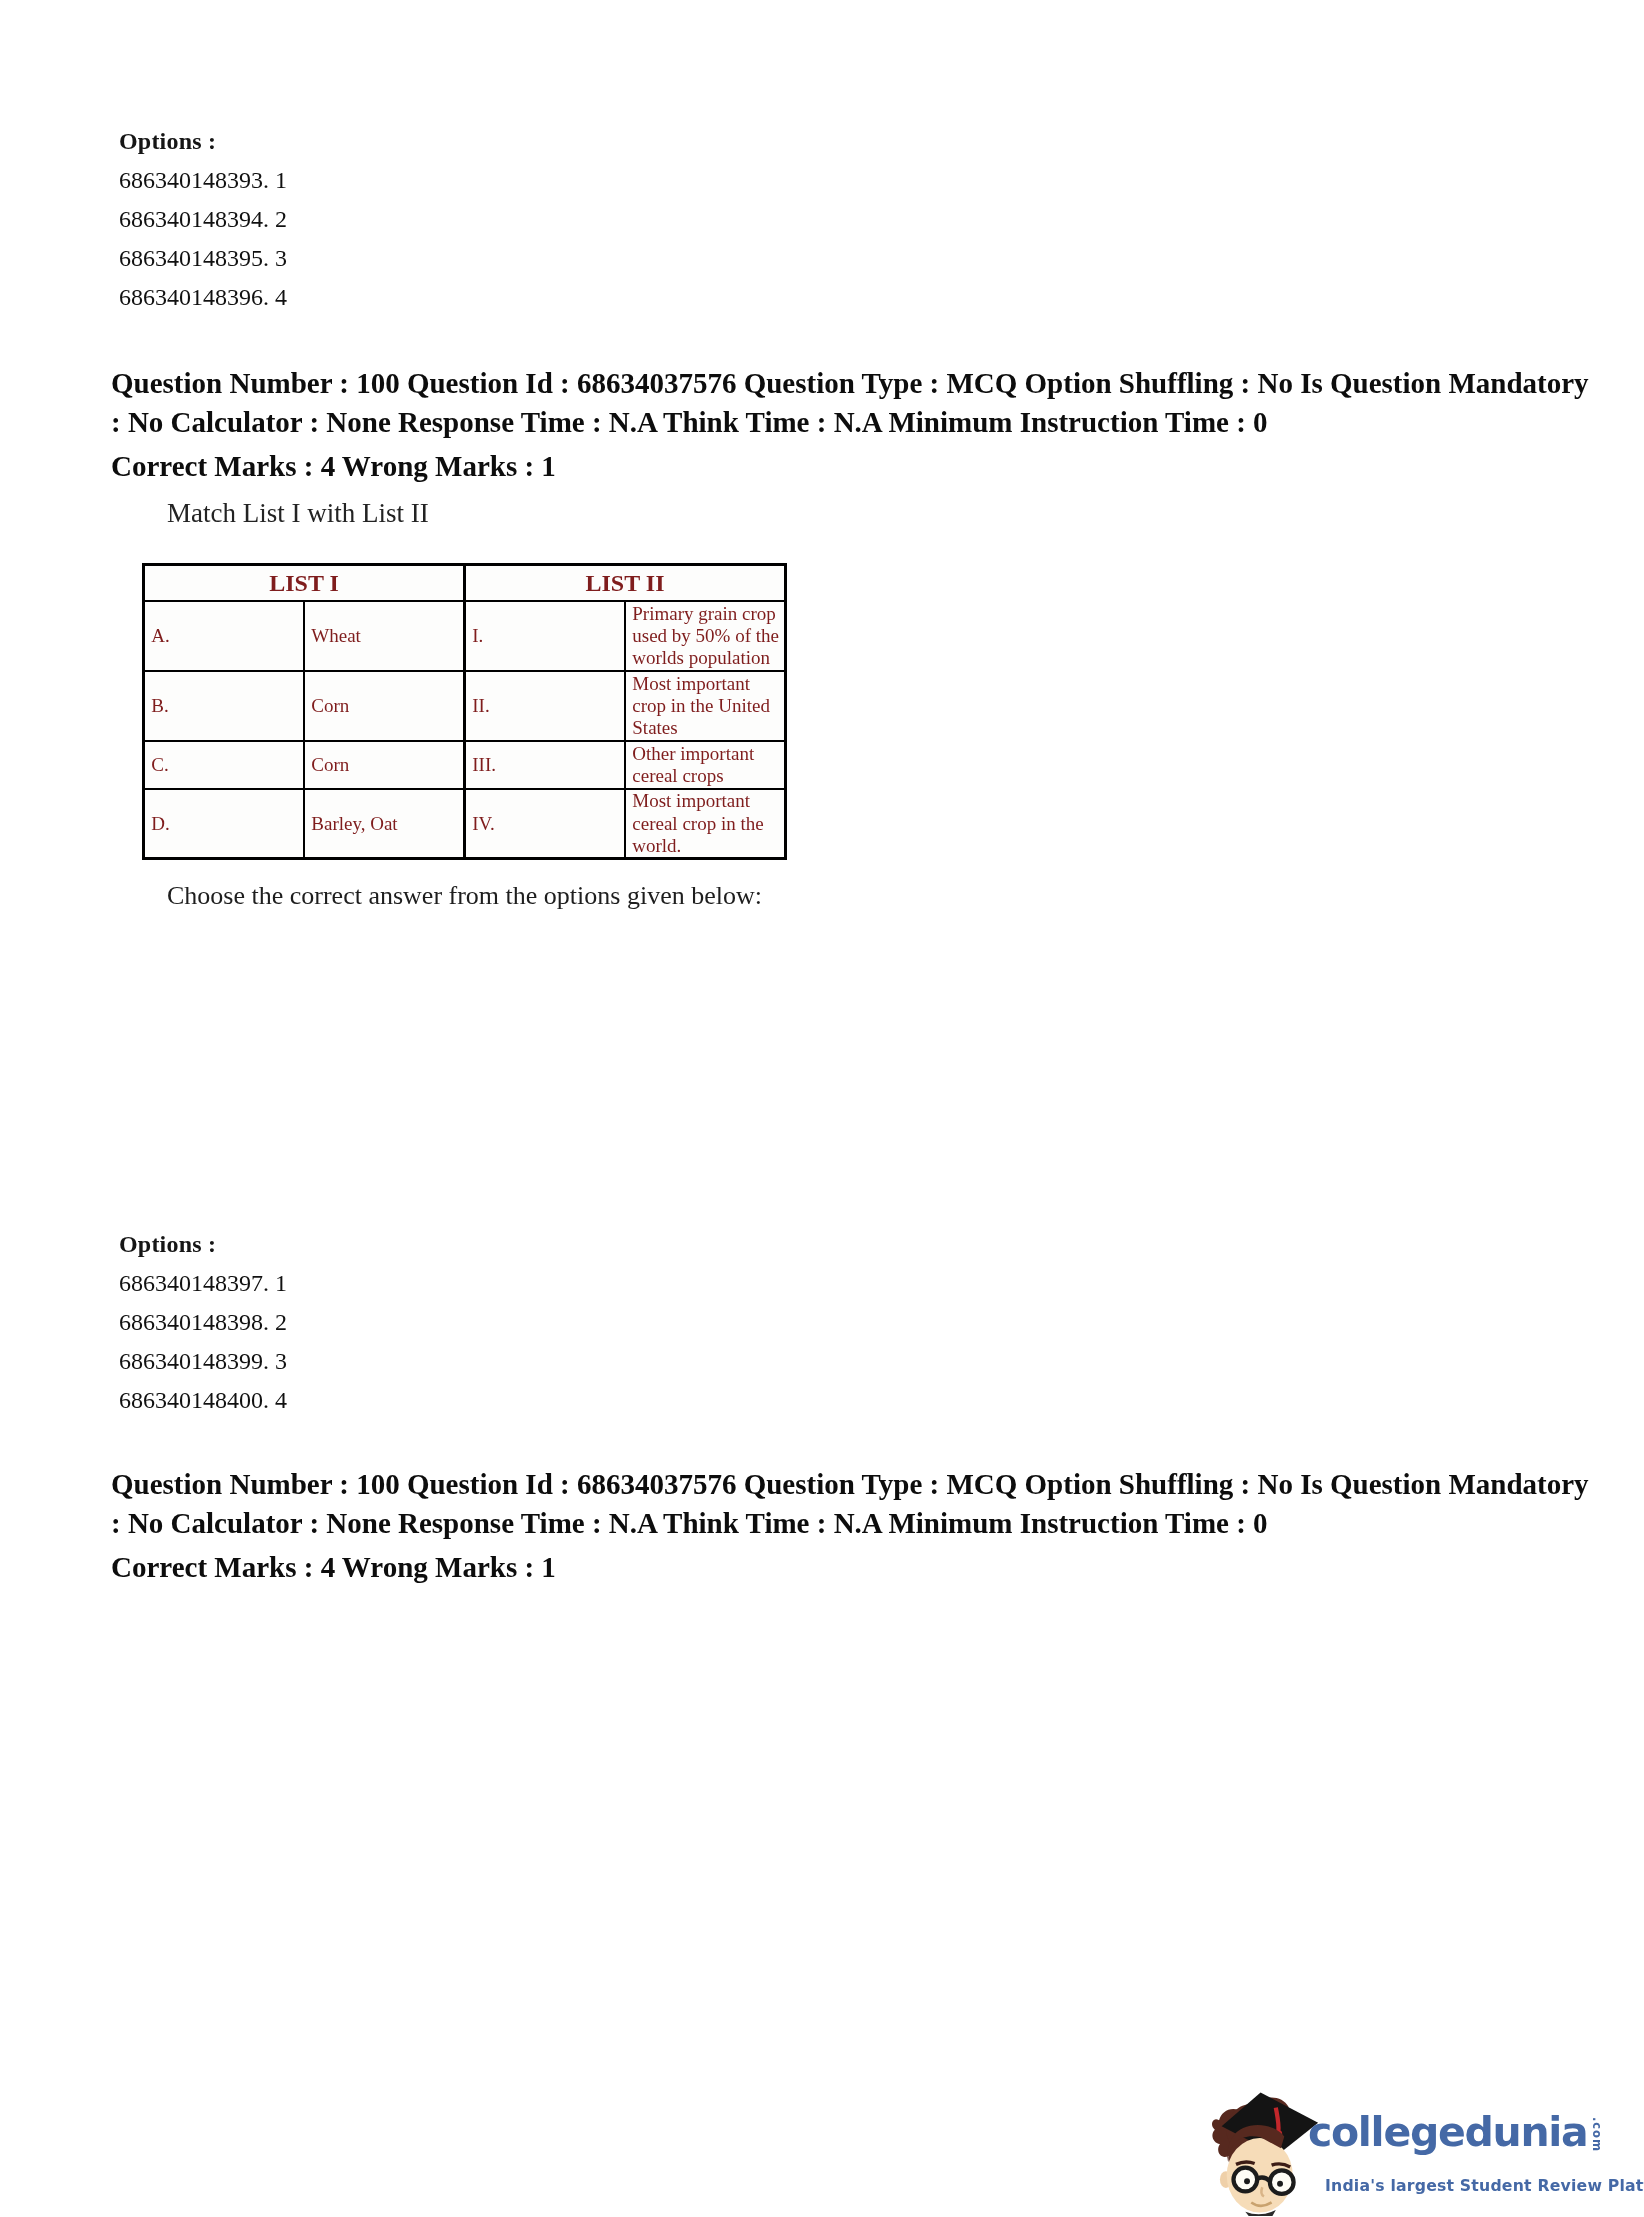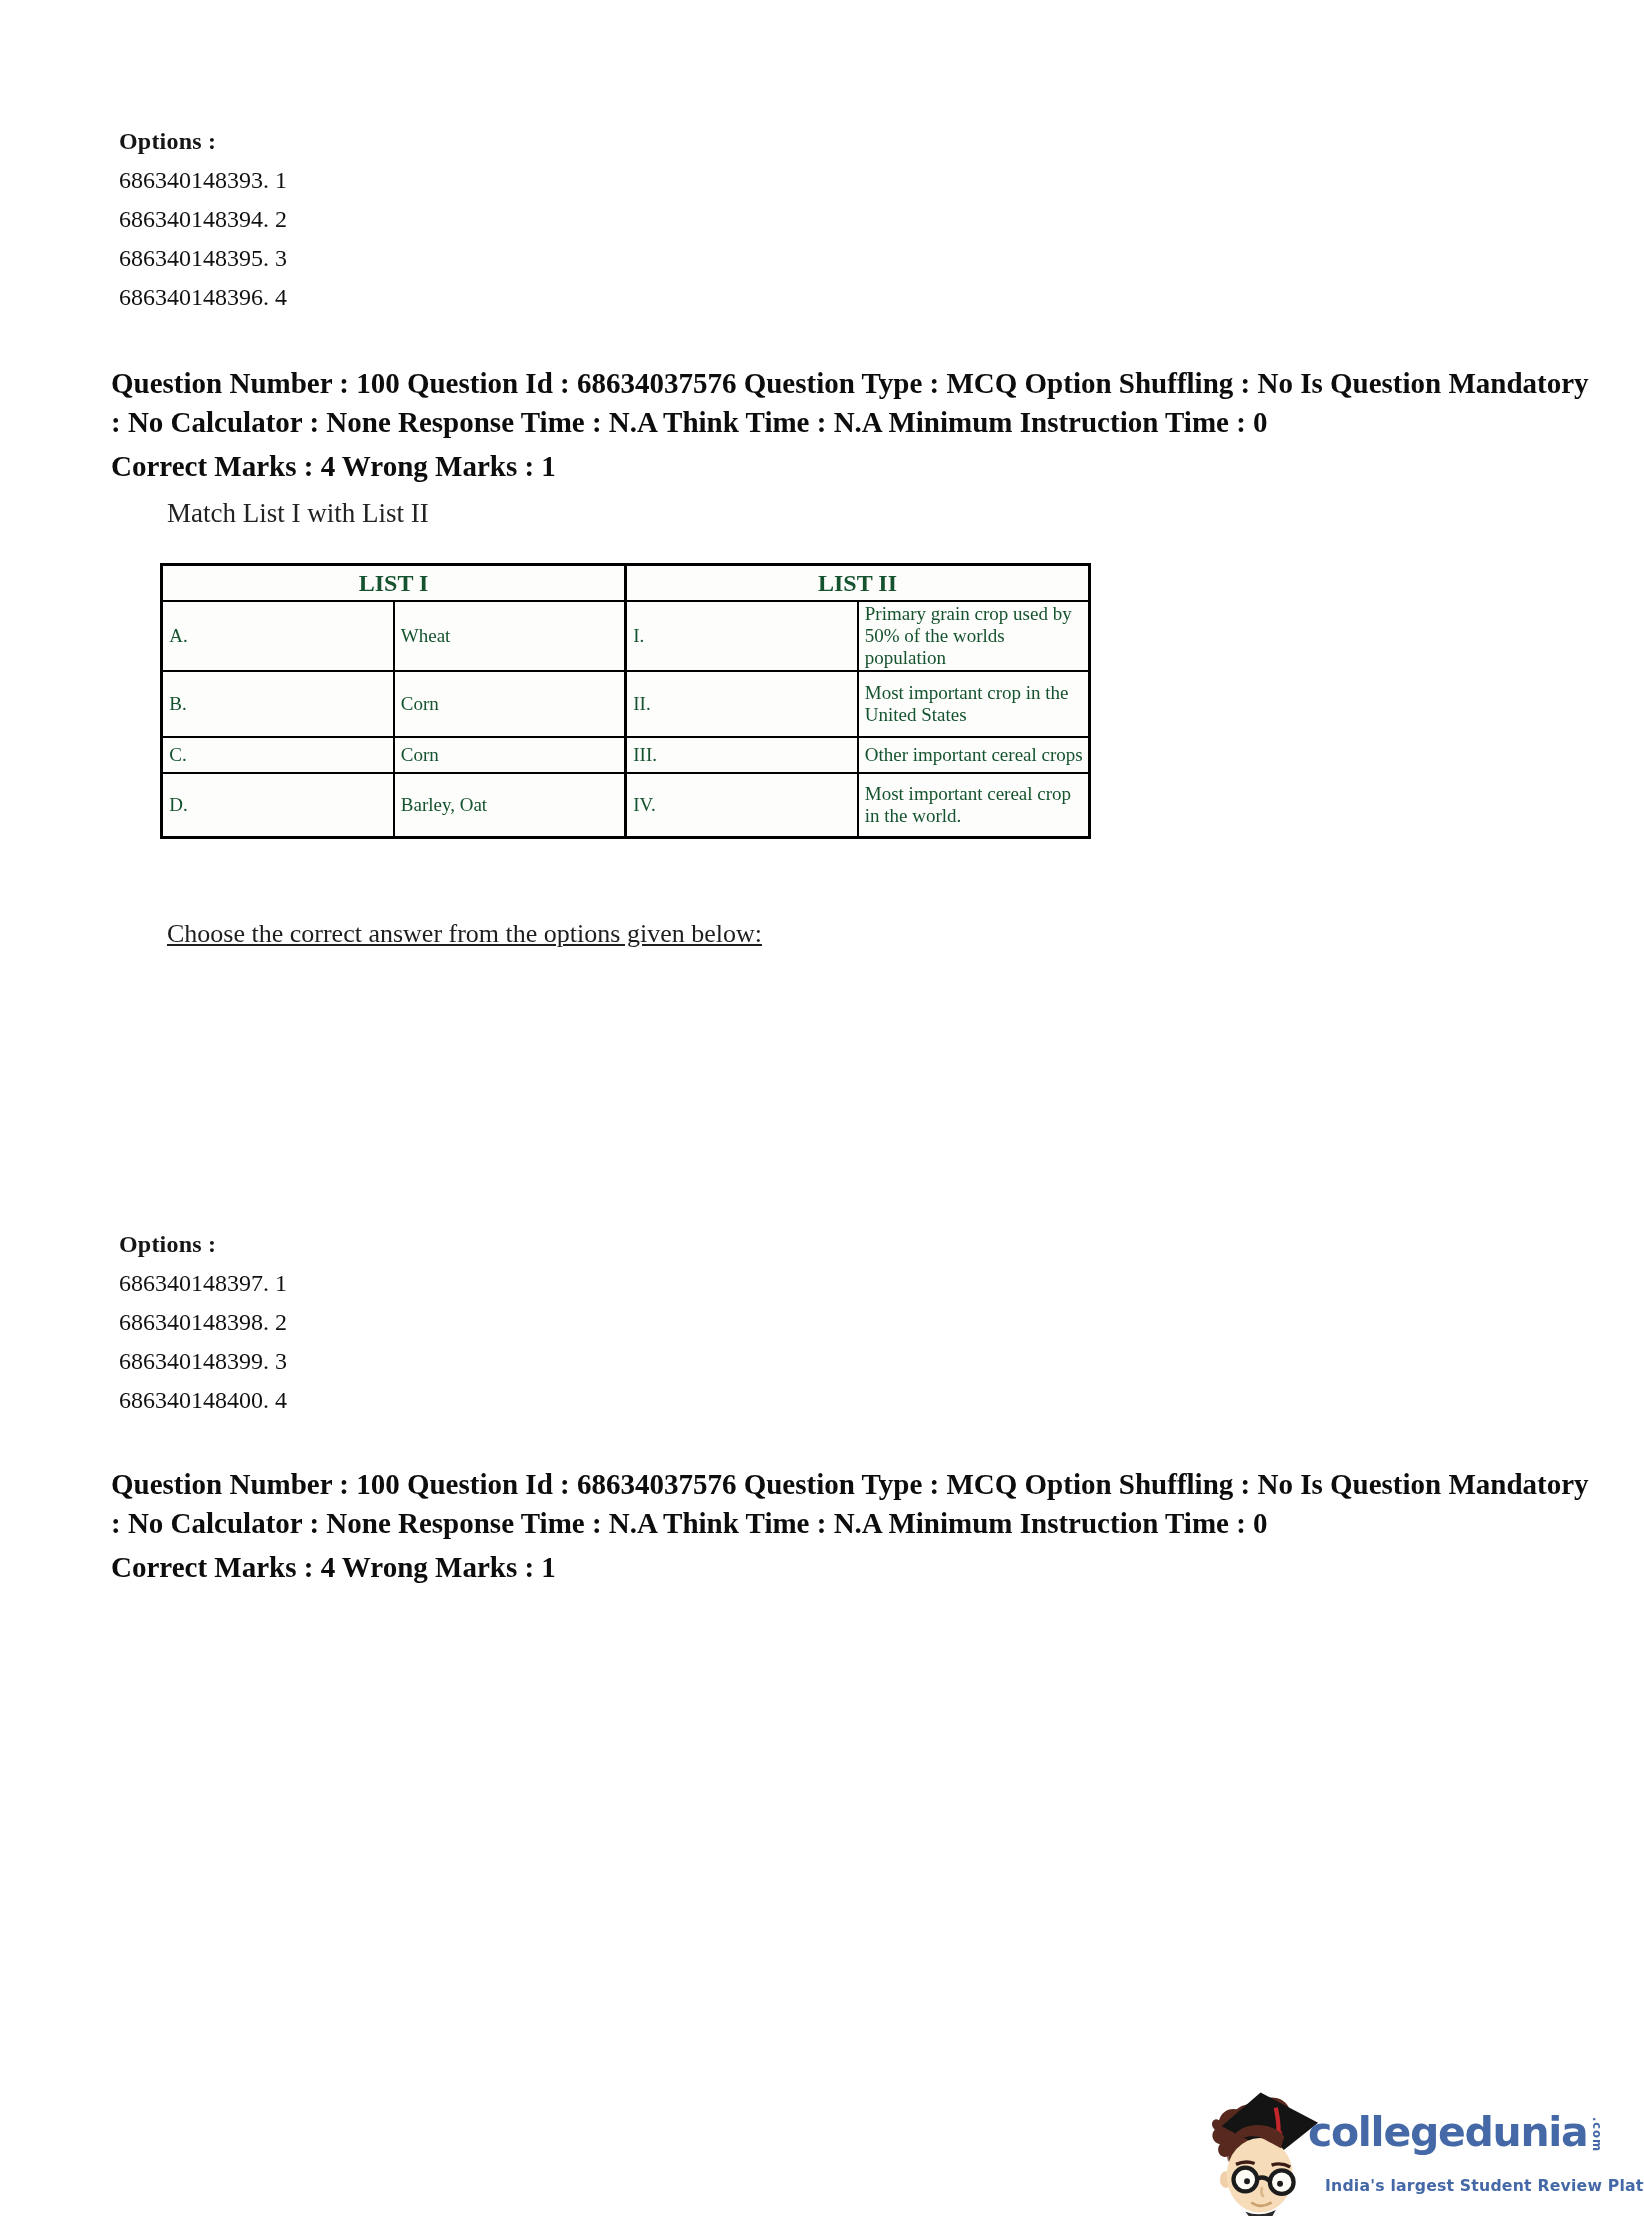--- a/index.html
+++ b/index.html
@@ -13,35 +13,35 @@
   .opts .oline  { font-size:24px; line-height:39px; color:#111; }
 
   
   .qheader { position:absolute; left:111px; width:1494px; font-weight:bold; font-size:29px; color:#0d0d0d; }
   .qheader .qline  { line-height:39px; white-space:nowrap; }
   .qheader .qmarks { line-height:39px; margin-top:4.5px; }
 
   
   .match-heading { position:absolute; left:167px; top:498px; font-size:27px; color:#232323;text-align:center; }
   .qtable {
-    position:absolute; left:160px; top:563px; width:931px;
-    border-collapse:collapse; table-layout:fixed; color:#14532d; background:#fdfdfc;
+    position:absolute; left:142px; top:563px; width:645px;
+    border-collapse:collapse; table-layout:fixed; color:#7f1d1d; background:#fdfdfc;
   }
   .qtable th, .qtable td { border:2.7px solid #000; vertical-align:middle; }
   .qtable { border:3.6px solid #000; }
   .qtable th { font-size:24px; font-weight:bold; height:34px; text-align:center; padding:0; }
   .qtable td { font-size:19px; padding:0.9px 3.6px 0.9px 6.3px; line-height:1.16; }
   .col-letter { width:47px; }
   .col-item   { width:300px; }
   .col-num    { width:62px; }
   .col-desc   { width:374px; }
   .cell-num, .th-list2 { border-left-width:3.6px !important; }
   .row-a { height:65px; } .row-b { height:66px; } .row-c { height:36px; } .row-d { height:65px; }
 
-  .choose-line { position:absolute; left:167px; top:919px; font-size:26px; color:#1e1e1e;text-decoration:underline; }
+  .choose-line { position:absolute; left:167px; top:881px; font-size:26px; color:#1e1e1e; }
   .answers { position:absolute; left:199px; top:943px; font-size:26px; color:#1c1c1c; }
   .answer { line-height:29.6px; margin-bottom:39px; letter-spacing:0.3px; }
 
   
   .logo { position:absolute; left:1209px; top:2085px; width:435px; height:133px; }
   .logo .mascot { position:absolute; left:1.8px; top:3.6px; }
   .brandrow { position:absolute; left:99px; top:27px; display:flex; align-items:flex-start; }
   .brand {
     font-family:"DejaVu Sans", sans-serif; font-weight:bold; font-size:41px; line-height:1;
     color:#4569a6; letter-spacing:-1.3px;

